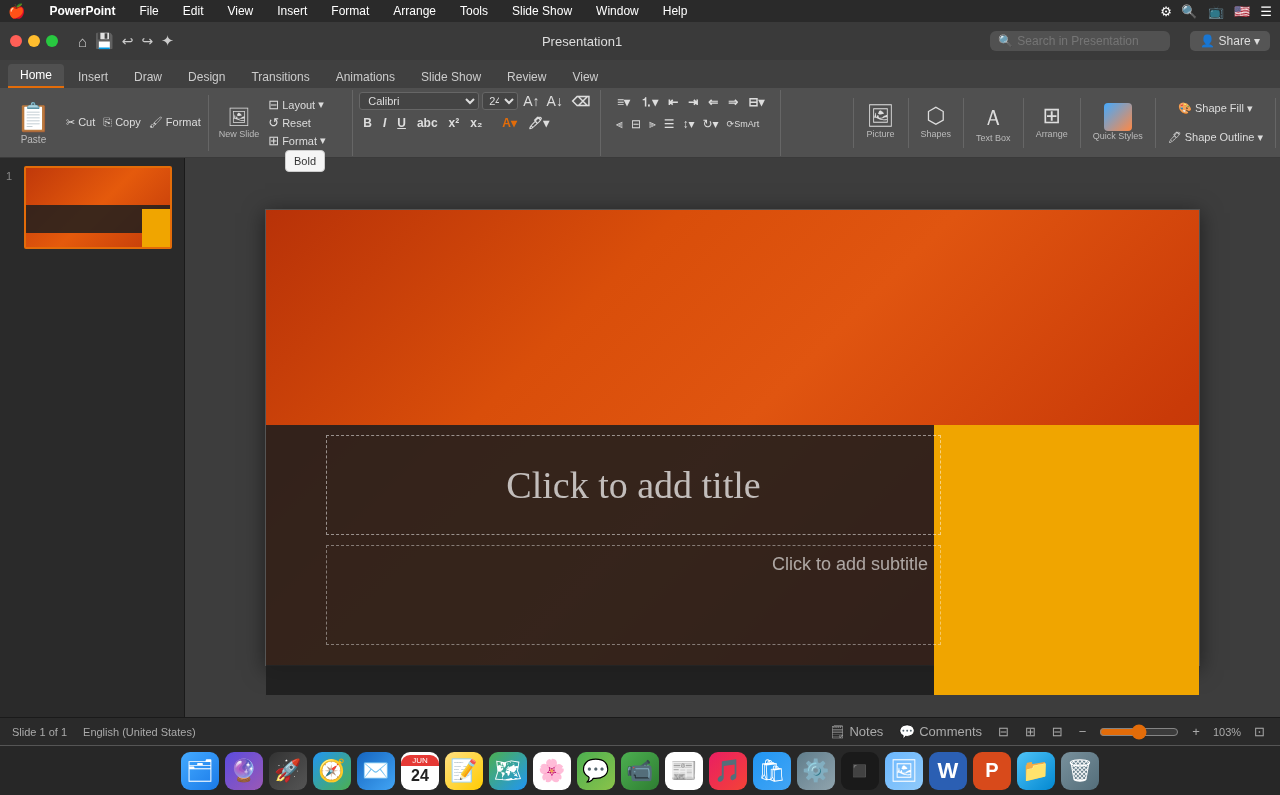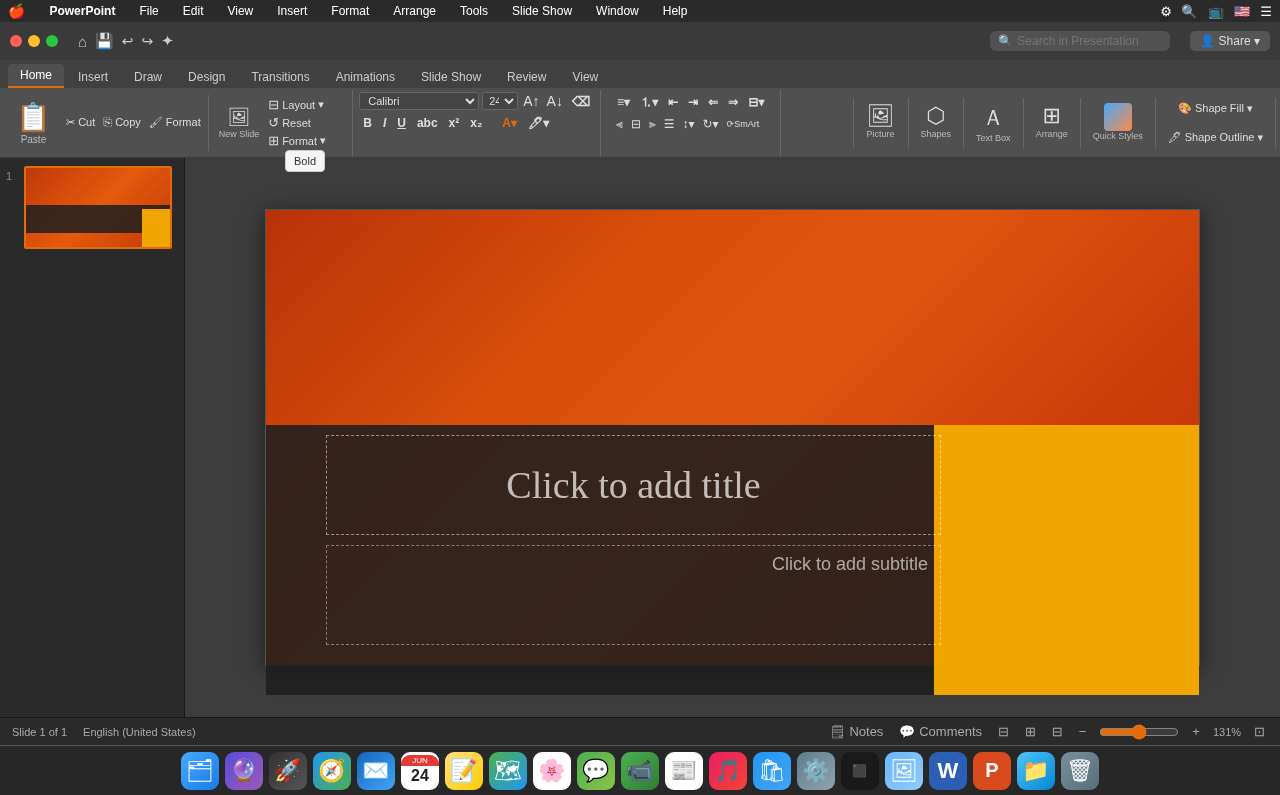--- a/index.html
+++ b/index.html
@@ -227,20 +227,21 @@
     <div class="traffic-light tl-yellow"></div>
     <div class="traffic-light tl-green"></div>
   </div>
   <div class="title-bar-icons">
     <span class="tb-icon">⌂</span>
     <span class="tb-icon">💾</span>
     <span class="tb-icon undo-btn">↩</span>
     <span class="tb-icon redo-btn">↪</span>
     <span class="tb-icon">✦</span>
   </div>
+  <div class="title-center">Presentation1</div>
   <div class="search-bar-title">
     <span style="font-size:12px;margin-right:4px;color:#aaa;">🔍</span>
     <input type="text" placeholder="Search in Presentation" style="">
   </div>
   <button class="share-btn">👤 Share ▾</button>
 </div>
 
 <div id="ribbon-tabs">
   <div class="ribbon-tab active">Home</div>
   <div class="ribbon-tab">Insert</div>
@@ -431,21 +432,21 @@
   </div>
   <div class="status-right">
     <button class="view-btn">🗒 <span>Notes</span></button>
     <button class="view-btn">💬 <span>Comments</span></button>
     <button class="view-btn">⊟</button>
     <button class="view-btn">⊞</button>
     <button class="view-btn">⊟</button>
     <button class="view-btn">−</button>
     <input type="range" class="zoom-slider" min="10" max="200" value="103" style="">
     <button class="view-btn">+</button>
-    <span>131%</span>
+    <span>103%</span>
     <button class="view-btn">⊡</button>
   </div>
 </div>
 
 <div id="dock">
 
   <div class="dock-icon" style="background:linear-gradient(135deg,#4af,#1a7ae8);border-radius:9px;">🗂</div>
 
   <div class="dock-icon" style="background:linear-gradient(135deg,#5b4cde,#9b59b6);border-radius:9px;">🔮</div>
 

